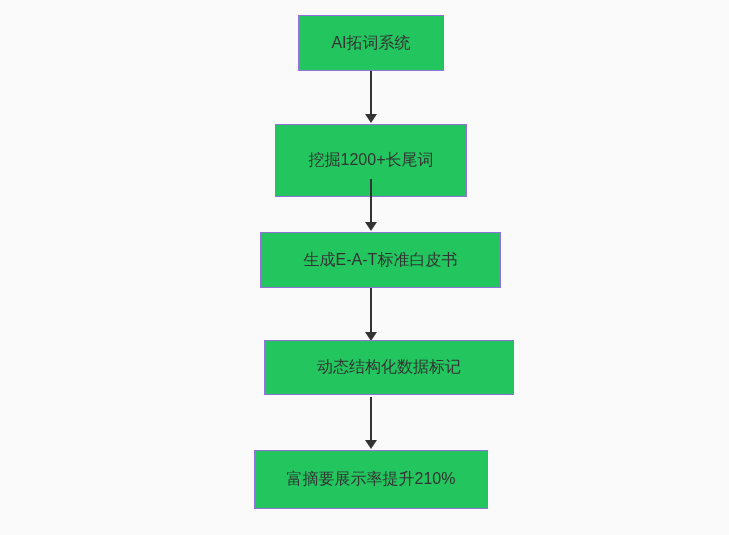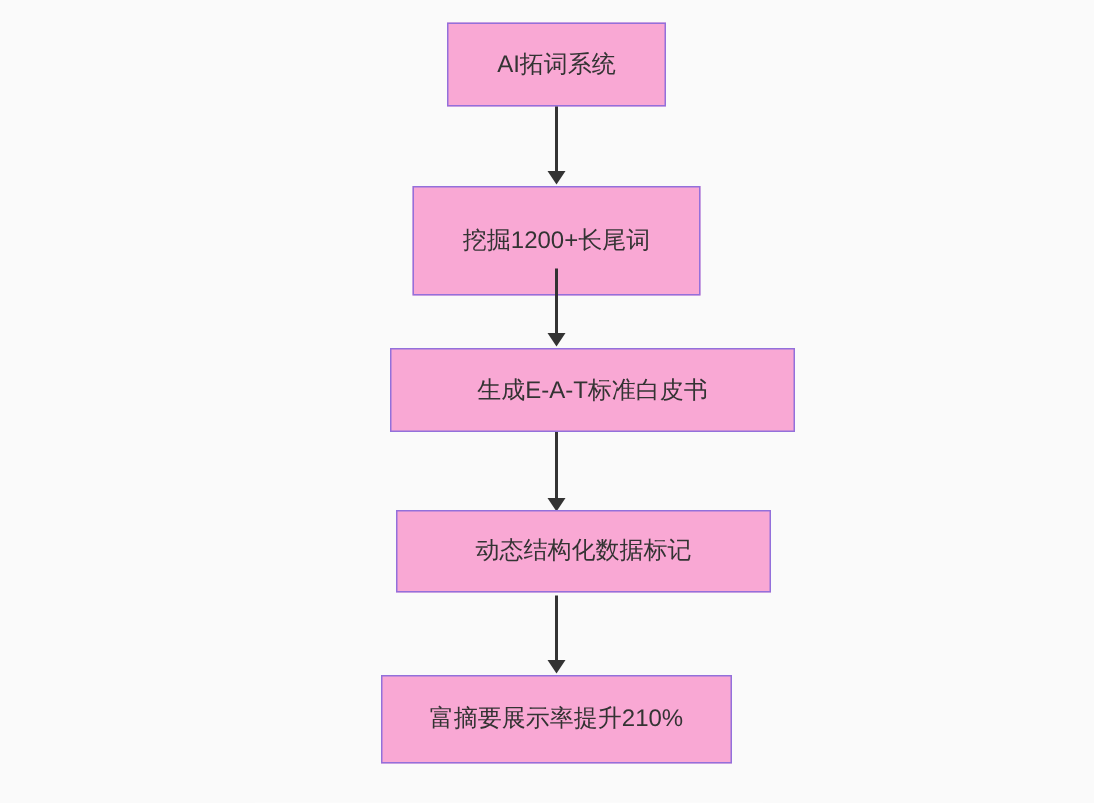--- a/index.html
+++ b/index.html
@@ -12,21 +12,21 @@
   .canvas {
     position: relative;
     width: 729px;
     height: 535px;
     background: #fafafa;
     overflow: hidden;
   }
   .node {
     position: absolute;
     box-sizing: border-box;
-    background: #f9a8d4;
+    background: #22c55e;
     border: 1.5px solid #9370db;
     color: #333333;
     font-size: 16px;
     display: flex;
     align-items: center;
     justify-content: center;
     text-align: right;
     white-space: nowrap;
   }
   .edge {
@@ -45,21 +45,21 @@
     width: 0;
     height: 0;
     border-left: 6px solid transparent;
     border-right: 6px solid transparent;
     border-top: 9px solid #333333;
   }
 
   
   #node-1 { left: 298px; top: 15px;  width: 146px; height: 56px; }
   #node-2 { left: 275px; top: 124px; width: 192px; height: 73px; }
-  #node-3 { left: 260px; top: 232px; width: 270px; height: 56px; }
+  #node-3 { left: 260px; top: 232px; width: 241px; height: 56px; }
   #node-4 { left: 264px; top: 340px; width: 250px; height: 55px; }
   #node-5 { left: 254px; top: 450px; width: 234px; height: 59px; }
 
   
   #edge-1 { left: 365px; top: 71px;  height: 52px; }
   #edge-2 { left: 365px; top: 179px; height: 52px; }
   #edge-3 { left: 365px; top: 288px; height: 53px; }
   #edge-4 { left: 365px; top: 397px; height: 52px; }
 </style>
 </head>

